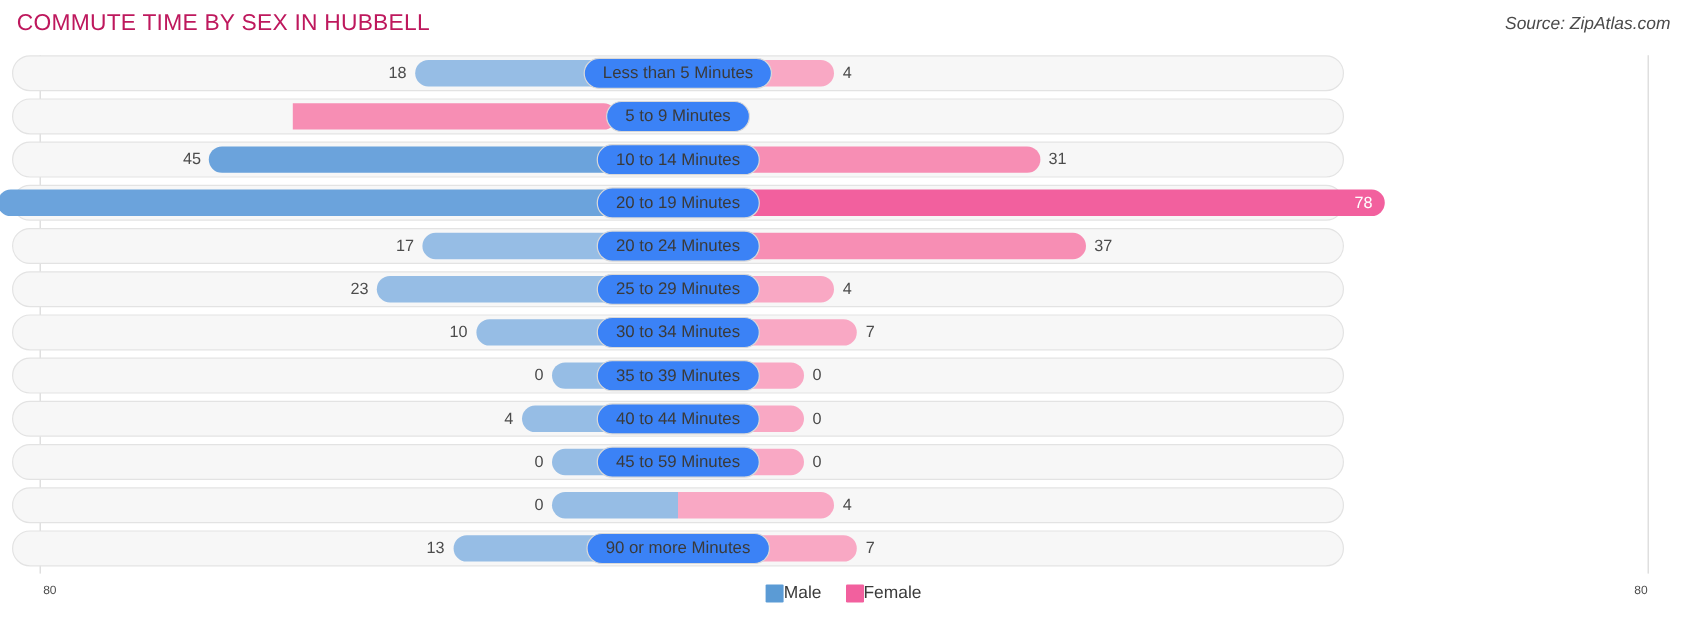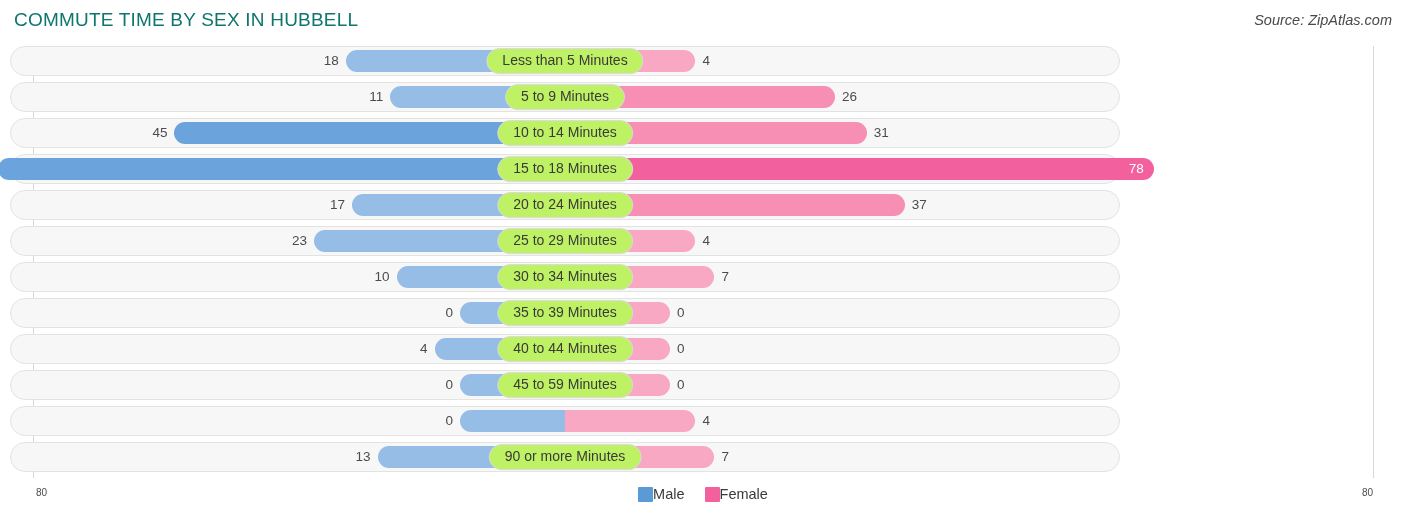--- a/index.html
+++ b/index.html
@@ -21,21 +21,21 @@
     position: absolute;
     top: 0; left: 0; right: 0;
     height: 42px;
   }
   .chart-title {
     position: absolute;
     left: 14px;
     top: 9px;
     font-size: 19px;
     letter-spacing: 0.2px;
-    color: #0f766e;
+    color: #be185d;
     white-space: nowrap;
   }
   .source {
     position: absolute;
     right: 14px;
     top: 12px;
     font-size: 14.5px;
     font-style: italic;
     color: #4a4a4a;
     white-space: nowrap;
@@ -120,21 +120,21 @@
   .val.inside {
     color: #ffffff;
     padding: 0 10px;
   }
 
   .center-label {
     position: absolute;
     left: 50%;
     top: 50%;
     transform: translate(-50%, -50%);
-    background: #bef264;
+    background: #3b82f6;
     border: 1px solid #d9d9d9;
     border-radius: 13px;
     padding: 3px 15px 4px 15px;
     font-size: 14px;
     color: #3a3a3a;
     white-space: nowrap;
     z-index: 3;
     line-height: 1.2;
   }
 
@@ -199,24 +199,20 @@
           </div>
           <div class="side right">
             <div class="bar female" style="width: 130.385px; background: rgb(249, 168, 196);"></div>
             <span class="val outside-right">4</span>
           </div>
         </div>
         <div class="center-label">Less than 5 Minutes</div>
       </div>
       <div class="row">
         <div class="bars">
-          <div class="side left">
-            <span class="val outside-left">11</span>
-            <div class="bar male" style="width: 174.808px; background: rgb(150, 189, 229);"></div>
-          </div>
           <div class="side right">
             <div class="bar female" style="width: 270px; background: rgb(247, 142, 180);"></div>
             <span class="val outside-right">26</span>
           </div>
         </div>
         <div class="center-label">5 to 9 Minutes</div>
       </div>
       <div class="row">
         <div class="bars">
           <div class="side left">
@@ -235,21 +231,21 @@
           <div class="side left">
             <span class="val outside-left">71</span>
             <div class="bar male" style="width: 555.577px; background: rgb(107, 163, 220);"></div>
           </div>
           <div class="side right">
             <div class="bar female" style="width: 600px; background: rgb(242, 96, 158);">
               <span class="val inside">78</span>
             </div>
           </div>
         </div>
-        <div class="center-label">15 to 18 Minutes</div>
+        <div class="center-label">20 to 19 Minutes</div>
       </div>
       <div class="row">
         <div class="bars">
           <div class="side left">
             <span class="val outside-left">17</span>
             <div class="bar male" style="width: 212.885px; background: rgb(150, 189, 229);"></div>
           </div>
           <div class="side right">
             <div class="bar female" style="width: 339.808px; background: rgb(247, 142, 180);"></div>
             <span class="val outside-right">37</span>

